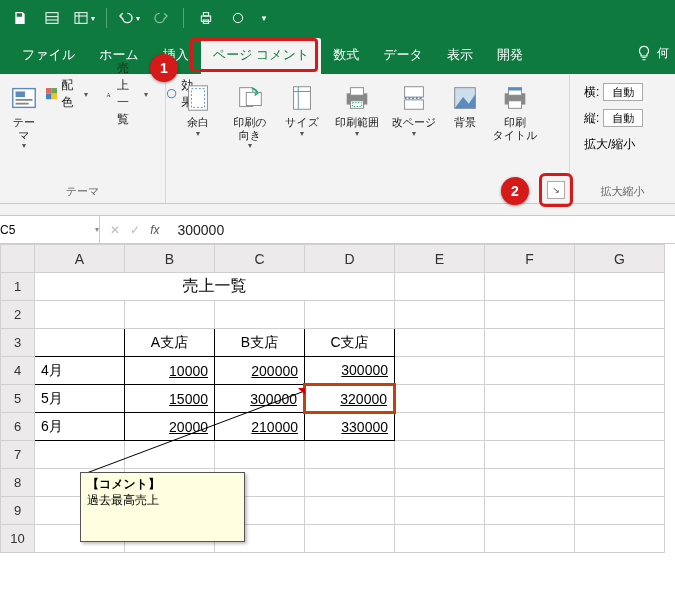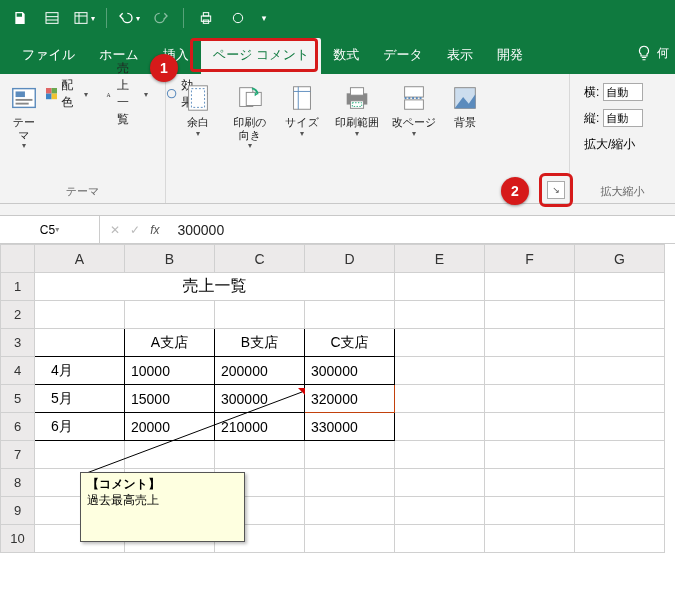--- a/index.html
+++ b/index.html
@@ -117,43 +117,43 @@
   .bigbtn .bicon svg { width: 30px; height: 30px; }
   .bigbtn .lbl { line-height: 1.15; }
   .bigbtn .dd { font-size: 8px; color:#555; margin-top:-2px;}
   .smallrow {
     display:flex; align-items:center; gap:4px;
     height: 24px; padding: 0 4px; cursor:pointer; font-size:12px; color:#222;
   }
   .smallrow .sicon { width:16px; height:16px; display:flex; align-items:center; justify-content:center;}
   .dd-tri { font-size:8px; color:#555; margin-left:2px;}
   .scale-row { display:flex; align-items:center; gap:4px; height:24px; font-size:12px; padding: 0 4px;}
-  .scale-row input { width: 40px; height:18px; font-size:11px; border:1px solid #aaa;}
+  .scale-row input { width: 40px; height:18px; font-size:11px; border:1px solid #aaa;text-align:center;}
   .dialog-launcher {
     position:absolute; right:4px; bottom:4px;
     width:18px; height:18px; border:1px solid #aaa; background:#fff;
     display:flex; align-items:center; justify-content:center;
     font-size: 9px; color:#555; cursor:pointer;
   }
   .launcher-highlight {
     position:absolute;
     border:3px solid #d61a1a; border-radius:6px;
     width: 34px; height: 34px;
     pointer-events:none;
   }
   
   .fbar {
     display:flex; align-items:center;
     height: 28px;
     border-bottom: 1px solid #ccc;
     background:#fff;
   }
   .namebox {
-    width: 100px; padding: 2px 6px; border-right:1px solid #ccc;
-    display:flex; align-items:center; justify-content:center;
+    width: 100px; padding: 2px 0; border-right:1px solid #ccc;
+    display:flex; align-items:center; justify-content:space-between;
     height:100%;
   }
   .namebox .ddn { font-size:8px; color:#888;}
   .fxbtns { display:flex; align-items:center; gap:10px; padding: 0 10px; color:#999;}
   .fxbtns .fxbtn { cursor:pointer; }
   .fxinput { flex:1; padding: 0 8px; font-size:14px; color:#222;}
   
   .spacer-row { height:12px; background:#f3f3f3; border-bottom:1px solid #c8c8c8;}
   
   .sheet { position:relative; }
@@ -170,22 +170,22 @@
     color: #333;
     font-weight: normal;
     text-align: center;
   }
   table.grid th.corner { width:34px; }
   table.grid th.colh { width: 90px; }
   table.grid td { width: 90px; }
   table.grid td.rowh {
     background: #eceaea; text-align:center; width:34px; font-size:13px; color:#333;
   }
-  .cell-txt { padding: 0 16px; display:block; text-align:left; }
-  .cell-num { padding: 0 6px; display:block; text-align:left; }
+  .cell-txt { padding: 0 6px; display:block; text-align:left; }
+  .cell-num { padding: 0 6px; display:block; text-align:right;text-decoration:underline; }
   .cell-cent { padding: 0 6px; display:block; text-align:center;}
   .title-cell { font-size:16px; text-align:center; }
   
   .comment-box {
     position:absolute;
     background:#feffe0;
     border:1px solid #555;
     box-shadow: 2px 2px 3px rgba(0,0,0,0.25);
     padding: 4px 6px;
     font-size:12px;
@@ -385,20 +385,32 @@
         <span class="dd">▾</span>
       </div>
       <div class="bigbtn" style="width:46px;">
         <span class="bicon">
             <svg viewBox="0 0 32 32">
               <rect x="5" y="5" width="22" height="22" fill="#cde" stroke="#888"></rect>
               <polygon points="5,27 14,15 20,22 27,12 27,27" fill="#5b8bbd"></polygon>
             </svg>
           </span>
         <span class="lbl">背景</span>
+      </div>
+      <div class="bigbtn" style="width:54px;">
+        <span class="bicon">
+            <svg viewBox="0 0 32 32">
+              <rect x="5" y="11" width="22" height="12" fill="#888"></rect>
+              <rect x="9" y="5" width="14" height="8" fill="#fff" stroke="#888"></rect>
+              <rect x="9" y="19" width="14" height="8" fill="#fff" stroke="#888"></rect>
+              <rect x="9" y="5" width="14" height="3" fill="#5b8bbd"></rect>
+            </svg>
+          </span>
+        <span class="lbl" style="white-space:pre-line;">印刷
+タイトル</span>
       </div>
     </div>
     <div class="dialog-launcher">
       <span>↘</span>
     </div>
     <div class="launcher-highlight" style="right:-4px; bottom:-4px;"></div>
     <div class="callout" style="right:40px; bottom:-2px;">2</div>
   </div>
 
   <div class="ribbon-group" style="flex:1; border-right:none;">
@@ -520,21 +532,21 @@
     <td class="rowh">5</td>
     <td style="border:1px solid #000;">
             <span class="cell-txt">5月</span>
           </td>
     <td style="border:1px solid #000;">
             <span class="cell-num">15000</span>
           </td>
     <td style="border:1px solid #000; position:relative;">
             <span class="cell-num">300000</span>
           </td>
-    <td style="border:1px solid #c2410c;">
+    <td style="border:3px solid #c2410c;">
             <span class="cell-num">320000</span>
           </td>
     <td></td>
           <td></td>
           <td></td>
   </tr>
   <tr>
     <td class="rowh">6</td>
     <td style="border:1px solid #000;">
             <span class="cell-txt">6月</span>

